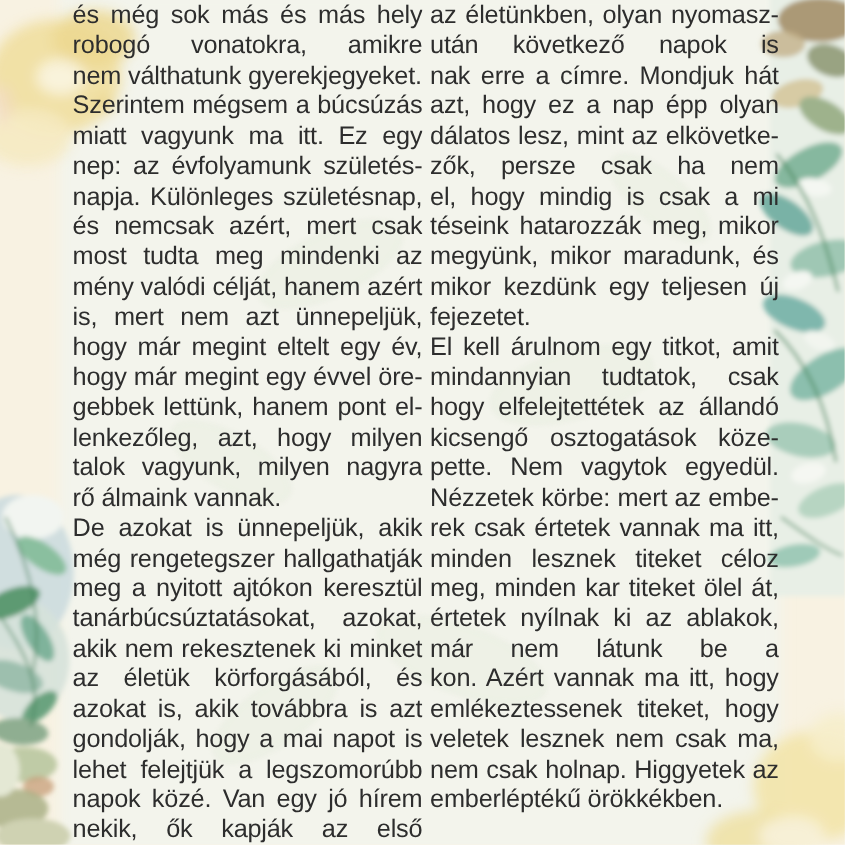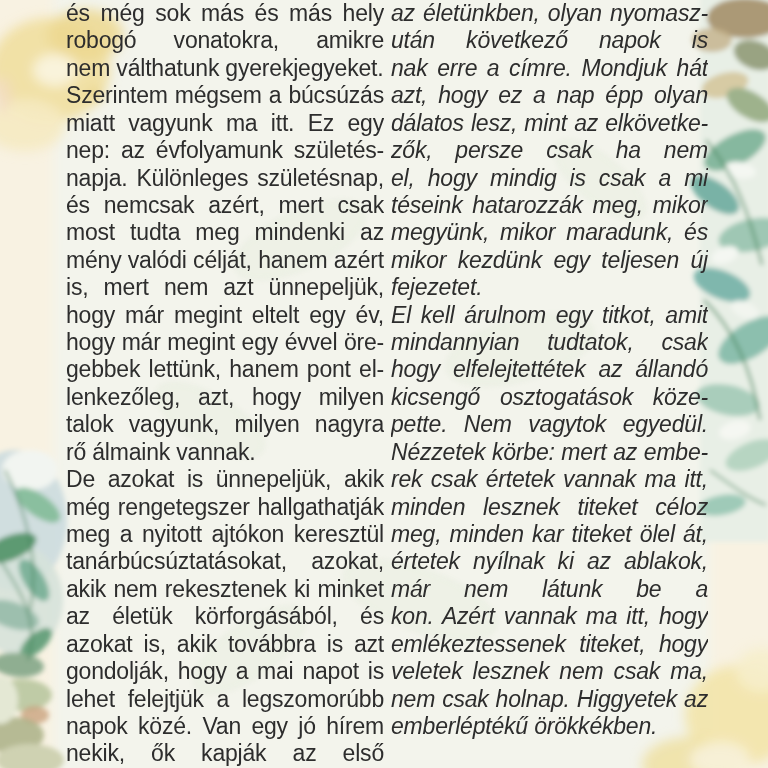--- a/index.html
+++ b/index.html
@@ -9,21 +9,21 @@
     font-family:"Liberation Sans","DejaVu Sans",sans-serif;
   }
   .bg-art{position:absolute;left:0;top:0;width:768px;height:768px;}
   .text-layer{position:absolute;left:0;top:0;width:768px;height:768px;}
   .col{
     position:absolute;top:0;height:768px;overflow:hidden;
     color:#2d2d2d;font-size:23px;line-height:27.43px;letter-spacing:-0.2px;
     font-weight:400;
   }
   .col-left{left:66px;width:318px;}
-  .col-right{left:391px;width:317px;font-style:italic;}
+  .col-right{left:391px;width:317px;}
   .line{
     height:27.43px;overflow:hidden;
     text-align:justify;text-align-last:justify;
   }
   .line.no-justify{text-align-last:left;}
 </style>
 </head>
 <body>
 
 <div class="page">

